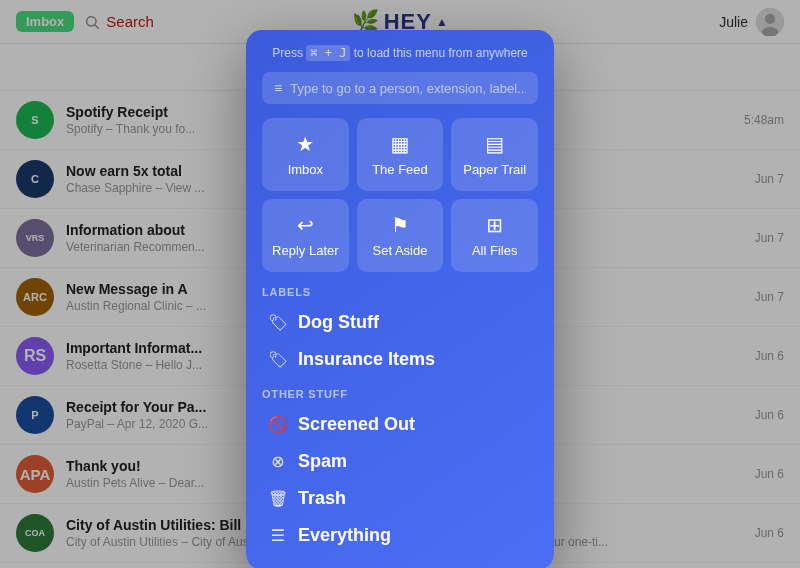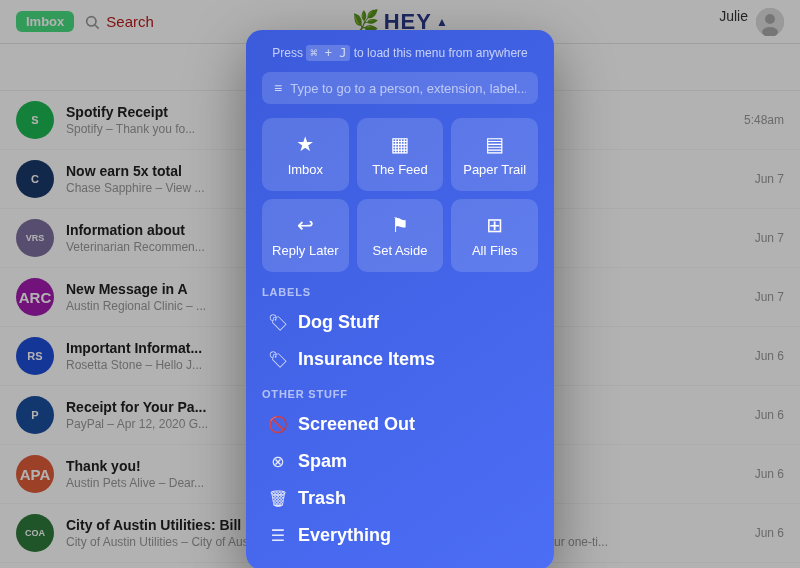--- a/index.html
+++ b/index.html
@@ -67,20 +67,21 @@
       font-size: 22px;
       margin-right: 4px;
     }
     .caret-up {
       font-size: 12px;
       color: #2d3a8c;
       margin-left: 4px;
     }
     .user-area {
       display: flex;
+      align-items: center;
       gap: 8px;
     }
     .user-name {
       font-size: 14px;
       color: #333;
     }
     .user-avatar {
       width: 28px;
       height: 28px;
       border-radius: 50%;
@@ -335,31 +336,31 @@
     <div class="avatar-circle" style="background:#7c6fa0; font-size:9px">
       VRS
     </div>
     <div class="email-content">
       <div class="email-sender">Information about</div>
       <div class="email-preview">Veterinarian Recommen...</div>
     </div>
     <div class="email-time">Jun 7</div>
   </div>
       <div class="email-item">
-    <div class="avatar-circle" style="background:#a21caf; font-size:15px">
+    <div class="avatar-circle" style="background:#a16207; font-size:11px">
       ARC
     </div>
     <div class="email-content">
       <div class="email-sender">New Message in A</div>
       <div class="email-preview">Austin Regional Clinic – ...</div>
     </div>
     <div class="email-time">Jun 7</div>
   </div>
       <div class="email-item">
-    <div class="avatar-circle" style="background:#1d4ed8; font-size:11px">
+    <div class="avatar-circle" style="background:#8b5cf6; font-size:16px">
       RS
     </div>
     <div class="email-content">
       <div class="email-sender">Important Informat...</div>
       <div class="email-preview">Rosetta Stone – Hello J...</div>
     </div>
     <div class="email-time">Jun 6</div>
   </div>
       <div class="email-item">
     <div class="avatar-circle" style="background:#1a4fa0; font-size:11px">

